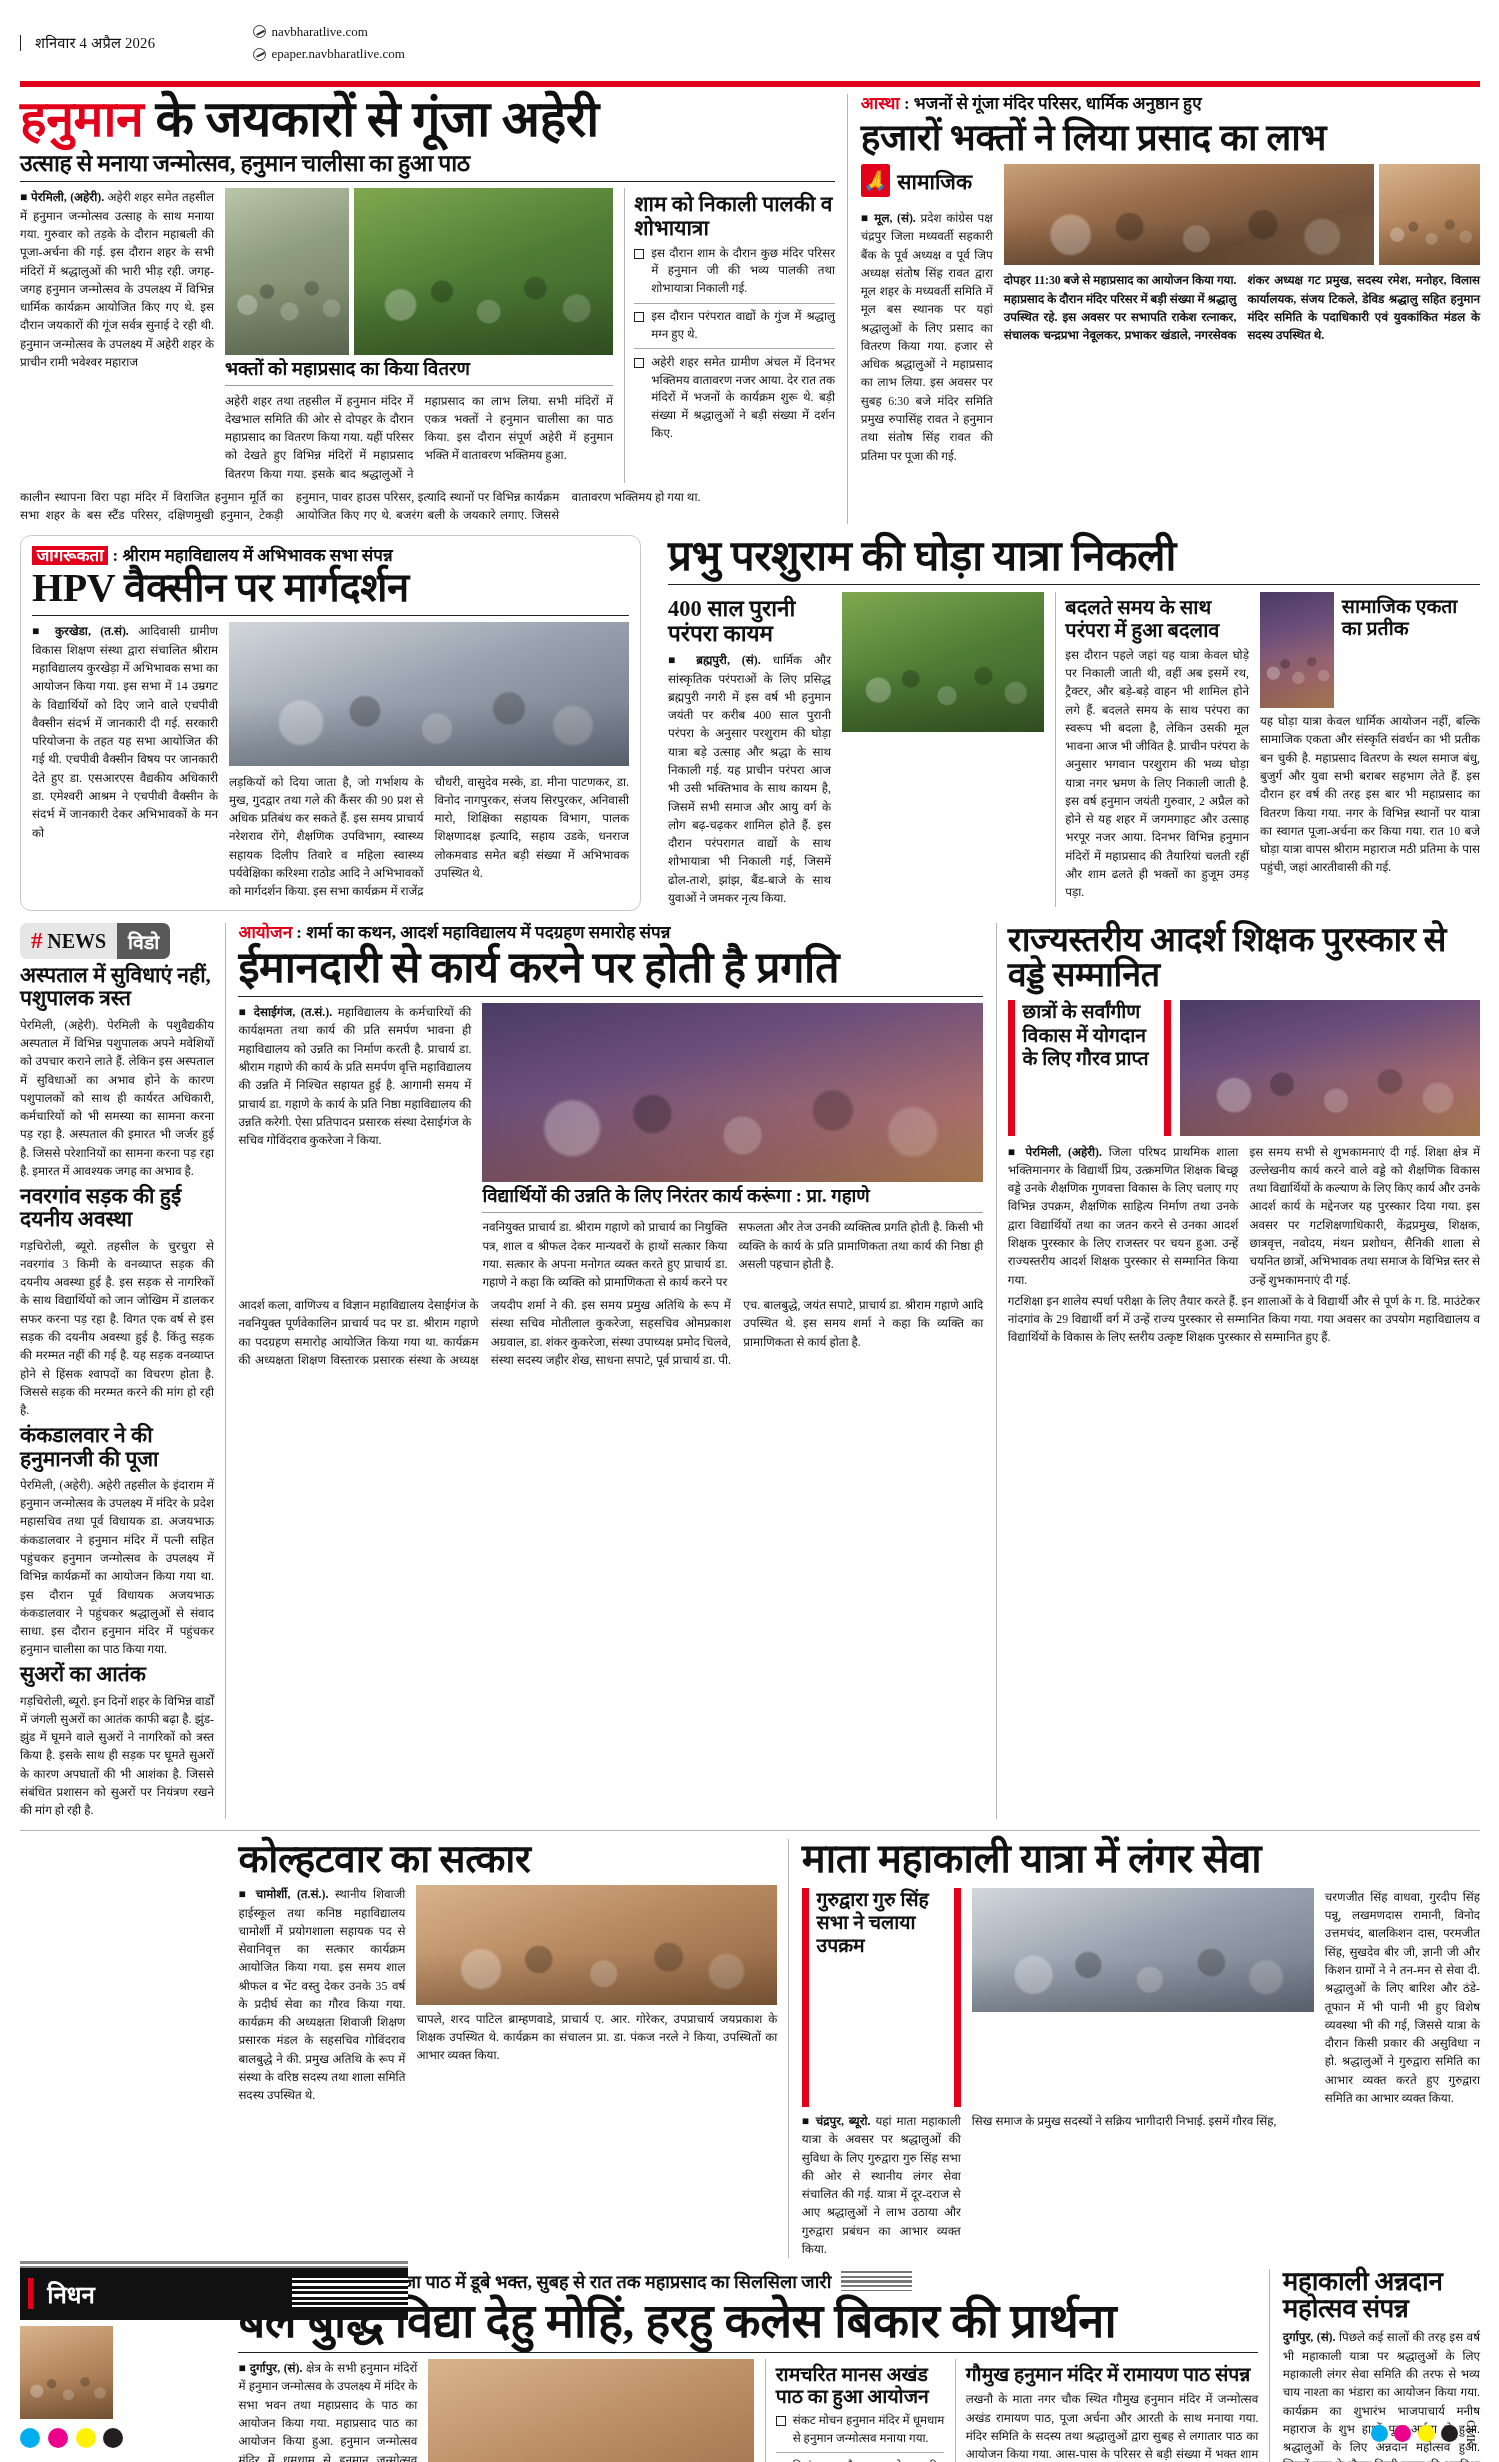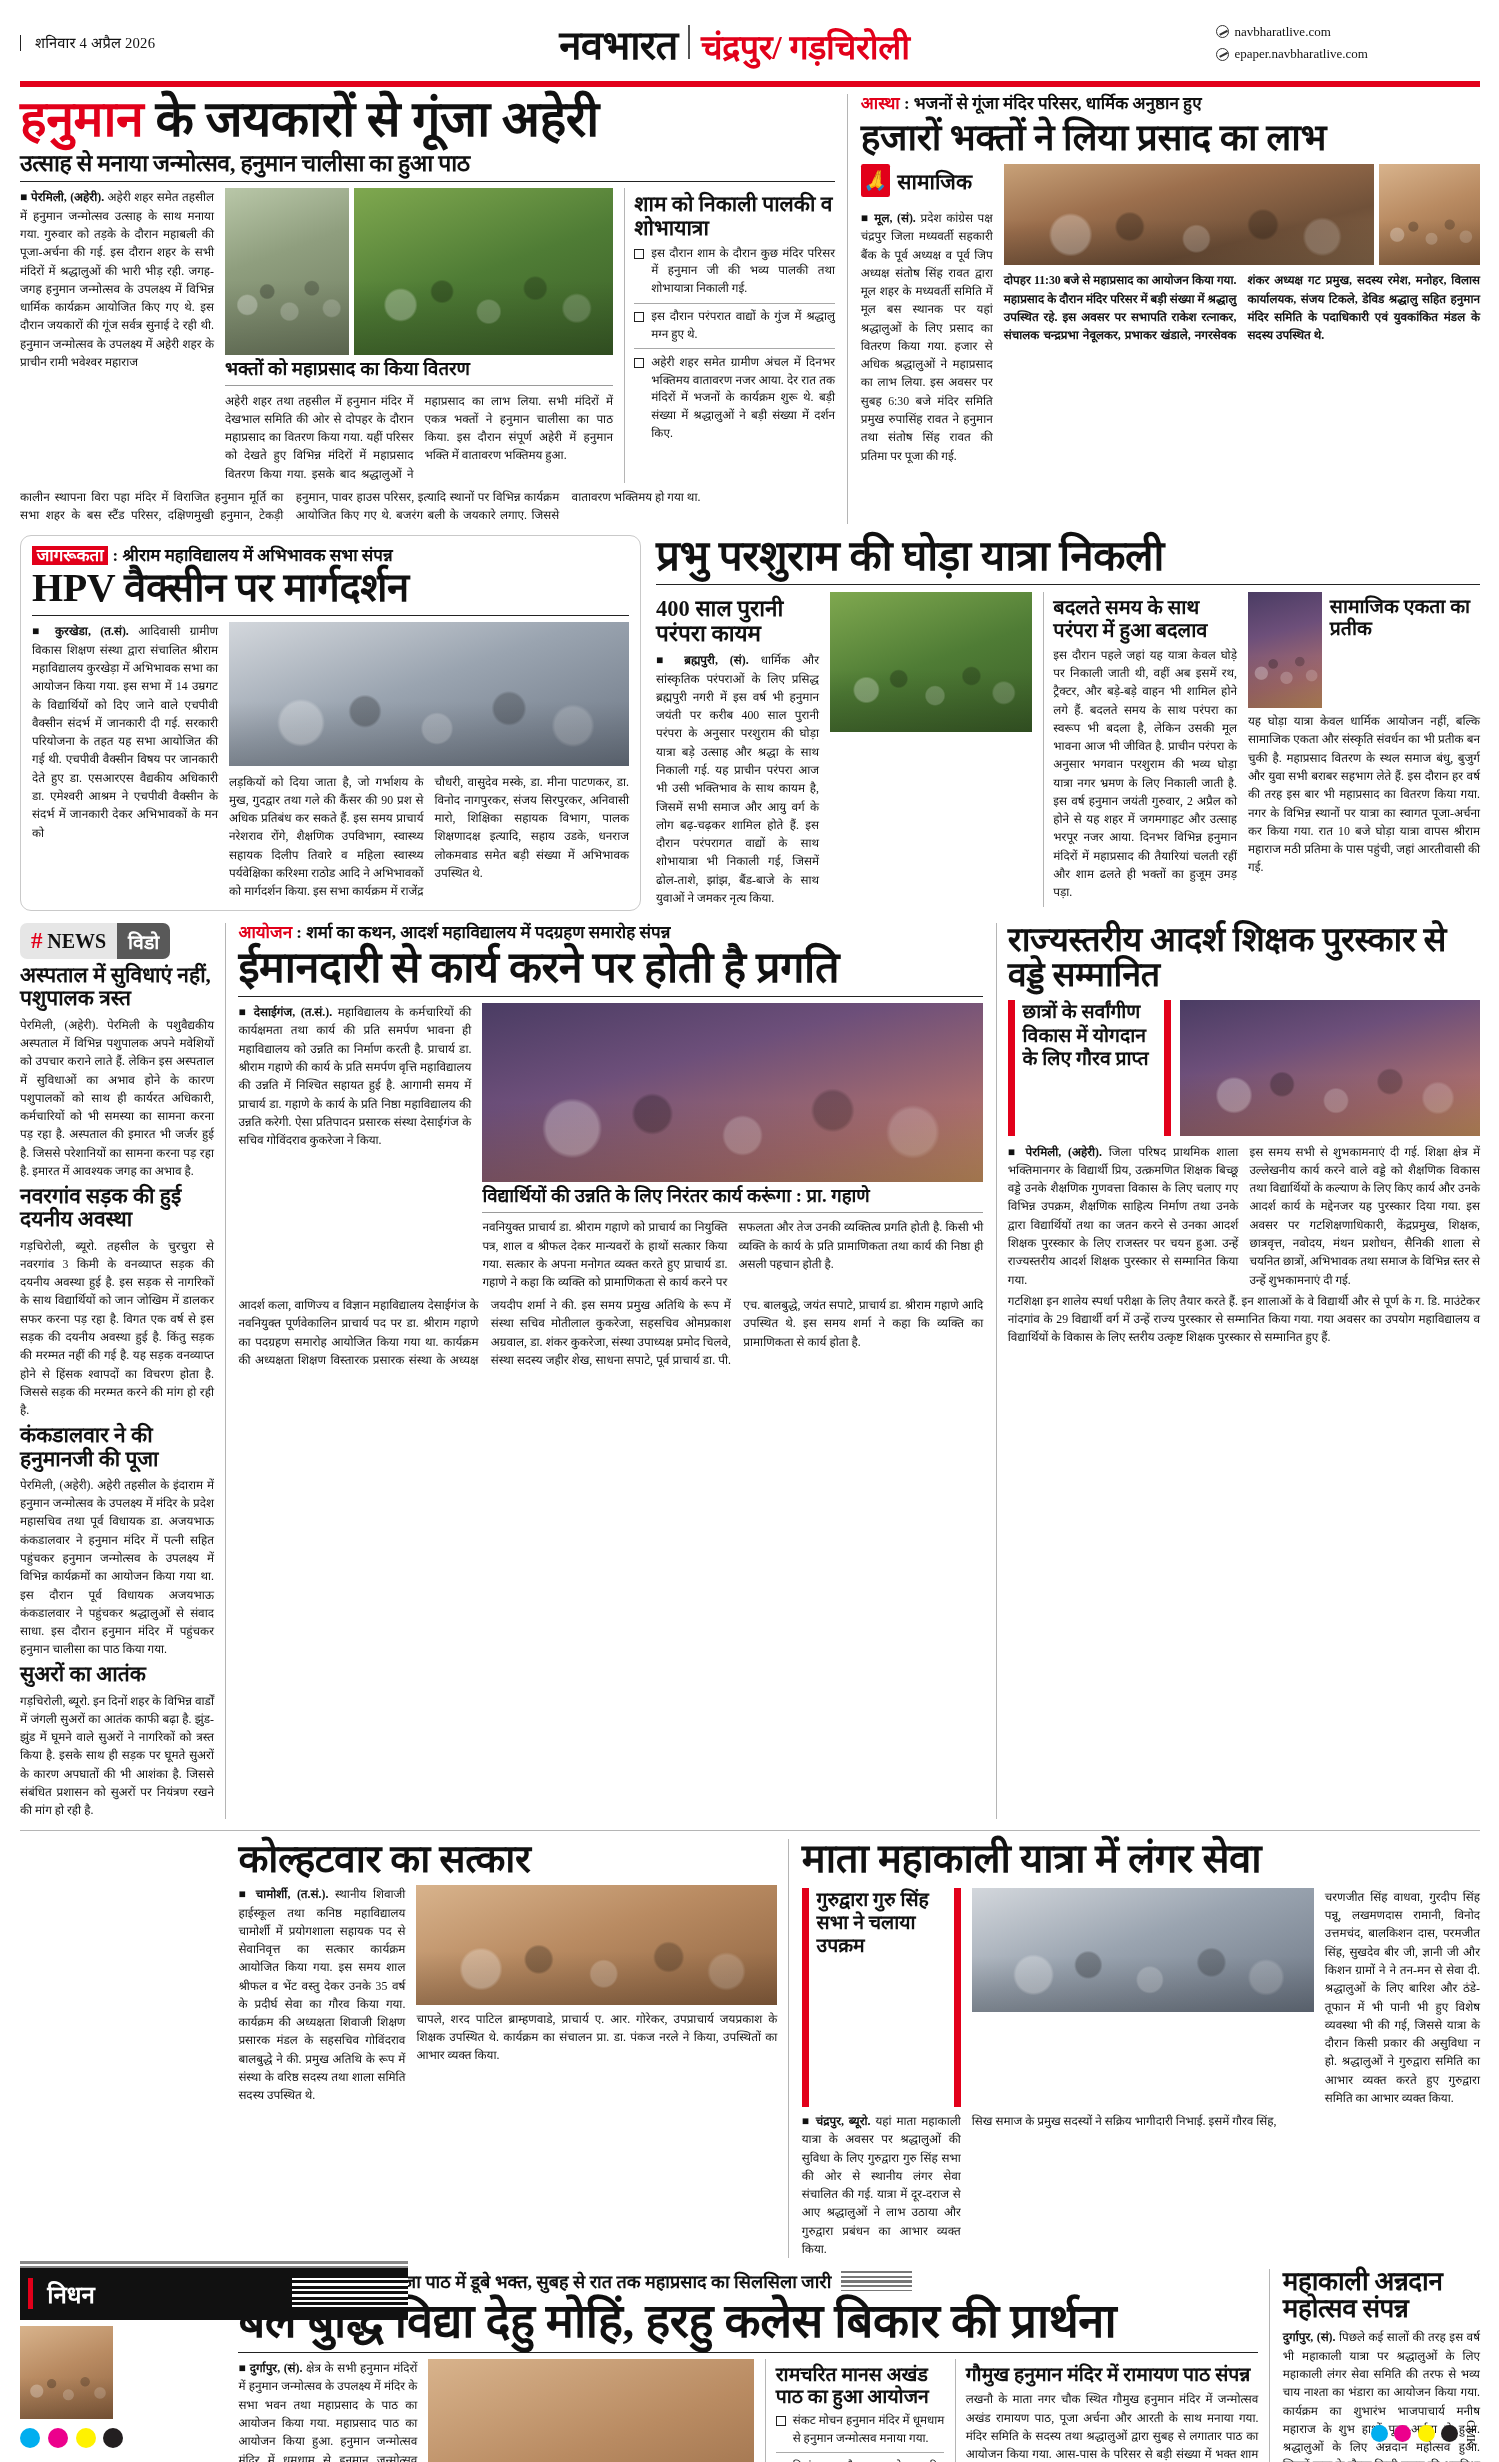--- a/index.html
+++ b/index.html
@@ -103,25 +103,20 @@
   .utsav .vb { width:3.9px; height:23px; background:#8a8a8a; }
   .hatch { width:71px; height:20px; background:repeating-linear-gradient(180deg,#777 0 2.3px,#fff 2.3px 4.7px); }
 </style>
 </head>
 <body>
 
 <div class="page">
 
   <div class="masthead">
     <div class="mast-date">शनिवार 4 अप्रैल 2026</div>
-    <div class="mast-center">
-      <div class="mast-logo">नवभारत</div>
-      <i class="mast-sep"></i>
-      <div class="mast-edition">चंद्रपुर/ गड़चिरोली</div>
-    </div>
     <div class="mast-right">
       <div>
         <i class="globe"></i>
         <span>navbharatlive.com</span>
       </div>
       <div>
         <i class="globe"></i>
         <span>epaper.navbharatlive.com</span>
       </div>
     </div>
@@ -200,21 +195,21 @@
           <div style="display:flex; gap:4.7px; height:101px;">
             <div class="photo crowd" style="flex:1;"></div>
             <div class="photo warm" style="flex:0 0 101px;"></div>
           </div>
           <div class="body" style="margin-top:6.2px; column-count:2; column-gap:11px;">दोपहर 11:30 बजे से महाप्रसाद का आयोजन किया गया. महाप्रसाद के दौरान मंदिर परिसर में बड़ी संख्या में श्रद्धालु उपस्थित रहे. इस अवसर पर सभापति राकेश रत्नाकर, संचालक चन्द्रप्रभा नेवूलकर, प्रभाकर खंडाले, नगरसेवक शंकर अध्यक्ष गट प्रमुख, सदस्य रमेश, मनोहर, विलास कार्यालयक, संजय टिकले, डेविड श्रद्धालु सहित हनुमान मंदिर समिति के पदाधिकारी एवं युवकांकित मंडल के सदस्य उपस्थित थे.</div>
         </div>
       </div>
     </div>
   </div>
 
-  <div style="display:flex; gap:15px; margin-top:11px;">
+  <div style="display:flex; gap:27px; margin-top:11px;">
 
     <div class="box" style="flex:0 0 621px;">
       <div class="kicker">
         <span class="redbox">जागरूकता</span><span> : श्रीराम महाविद्यालय में अभिभावक सभा संपन्न</span>
       </div>
       <div class="hl" style="font-size:40px; margin-top:3.1px;">HPV वैक्सीन पर मार्गदर्शन</div>
       <div class="hr2"></div>
       <div style="display:flex; gap:11px;">
         <div style="flex:0 0 186px;" class="body">
           <b>■ कुरखेडा, (त.सं).</b>

